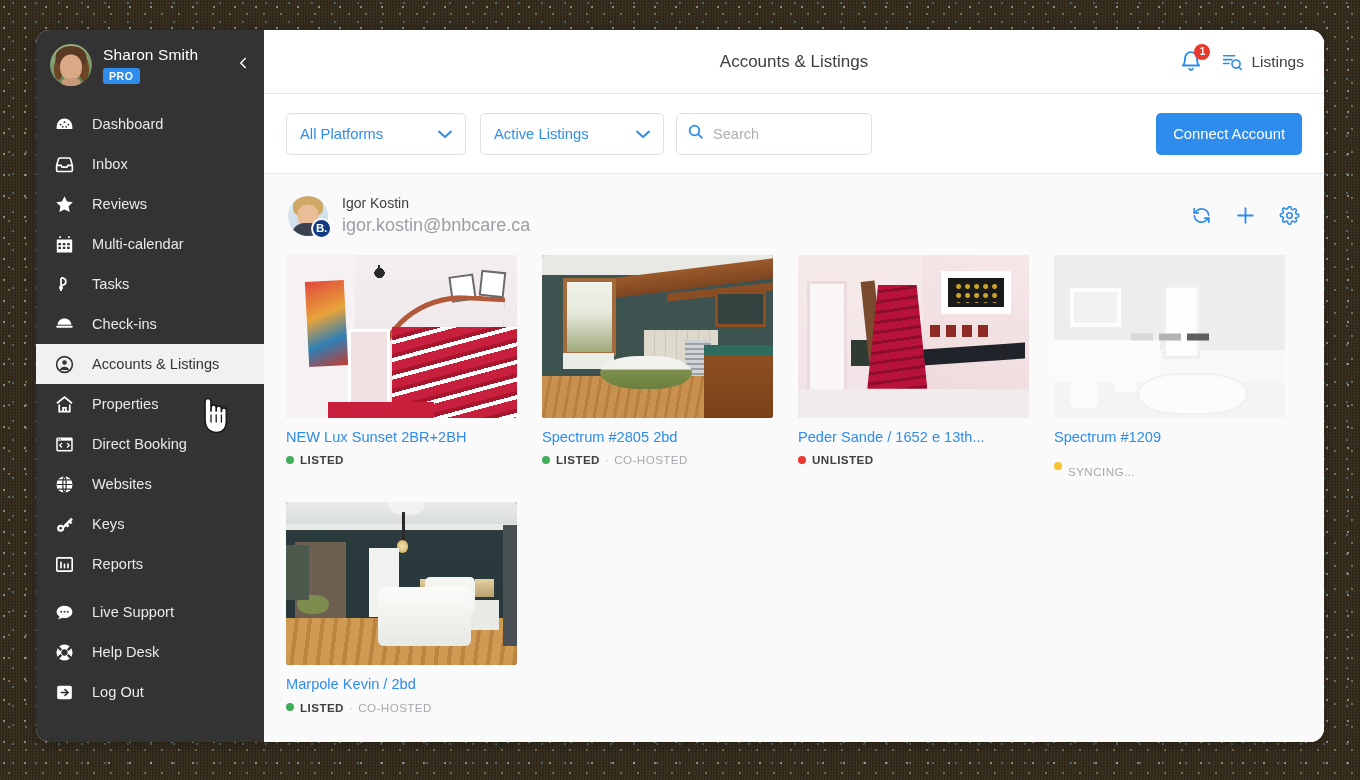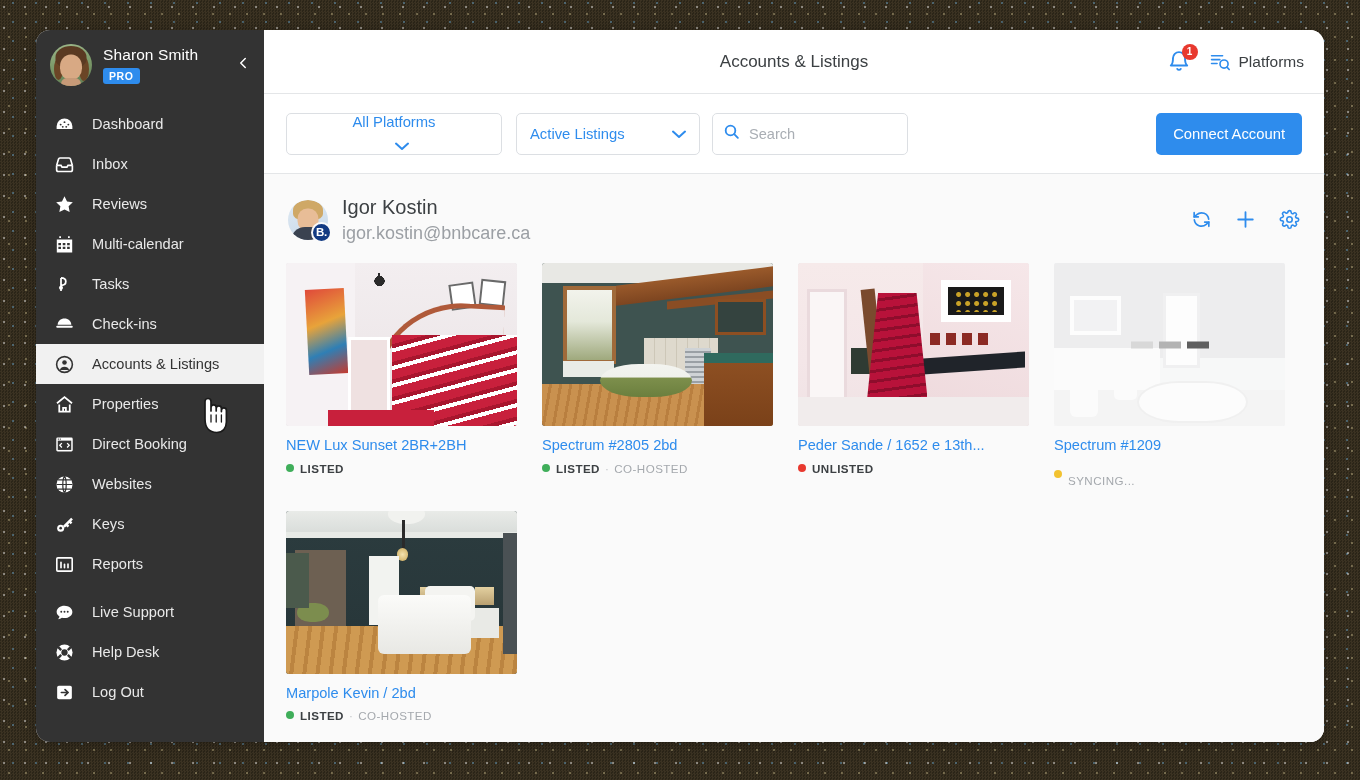--- a/index.html
+++ b/index.html
@@ -165,21 +165,21 @@
     background: #ffffff;
     border-bottom: 1px solid #e4e6e8;
   }
   .select-box {
     height: 42px; border: 1px solid #dcdfe3; border-radius: 5px;
     display: flex; align-items: center; justify-content: space-between;
     padding: 0 13px; color: #2e8ced; font-size: 14.8px;
     cursor: pointer; background: #fff;
   }
   .select-box .caret { margin-left: 16px; color:#2e8ced; }
-  .sel-platforms { width: 216px; margin-right: 14px; flex-direction: column; }
+  .sel-platforms { width: 180px; margin-right: 14px; }
   .sel-listings  { width: 184px; margin-right: 12px; }
   .search-box {
     width: 196px; height: 42px;
     border: 1px solid #dcdfe3; border-radius: 5px;
     display: flex; align-items: center; padding: 0 10px; background:#fff;
   }
   .search-box input {
     border: none; outline: none; font-size: 14.6px;
     margin-left: 9px; width: 100%; color: #3c4043;
     font-family: inherit; background: transparent;
@@ -225,21 +225,21 @@
   .acct-badge {
     position:absolute; right:-4px; bottom:-3px;
     width:21px; height:21px; border-radius:50%;
     background:#123a82; color:#fff;
     font-size:11.5px; font-weight:bold;
     display:flex; align-items:center; justify-content:center;
     border:2px solid #fafafa;
     letter-spacing:-.3px;
   }
   .acct-meta { margin-left: 14px; }
-  .acct-name { font-size: 20px; color: #3c4043; line-height: 1.35; }
+  .acct-name { font-size: 14px; color: #3c4043; line-height: 1.35; }
   .acct-email { font-size: 18px; color: #9b9fa4; line-height: 1.35; }
   .acct-actions { margin-left:auto; display:flex; align-items:center; gap:22px; }
   .acct-actions .act { cursor:pointer; color:#2e8ced; display:flex; }
 
   .cards {
     display: flex; flex-wrap: wrap; gap: 24px 25px;
     padding-top: 2px;
   }
   .card { width: 231px; }
   .thumb {
@@ -585,21 +585,21 @@
               <path d="M13.7 19.4a2 2 0 01-3.4 0"></path>
             </svg>
             <span class="bell-badge">1</span>
           </div>
           <div class="cal-btn">
             <svg width="22" height="22" viewBox="0 0 24 24" fill="none" stroke="#2e8ced" stroke-width="1.8" stroke-linecap="round">
               <path d="M2.8 5.2h12M2.8 9.4h9M2.8 13.6h6"></path>
               <circle cx="16.4" cy="14.2" r="4.4"></circle>
               <path d="M19.6 17.6l2.4 2.6"></path>
             </svg>
-            <span>Platforms</span>
+            <span>Listings</span>
           </div>
         </div>
       </header>
 
       <div class="filters">
         <div class="select-box sel-platforms">
           <span>All Platforms</span>
           <span class="caret">
             <svg width="14" height="9" viewBox="0 0 14 9" fill="none" stroke="#2e8ced" stroke-width="2" stroke-linecap="round" stroke-linejoin="round">
                 <polyline points="1 1.6 7 7 13 1.6"></polyline>

